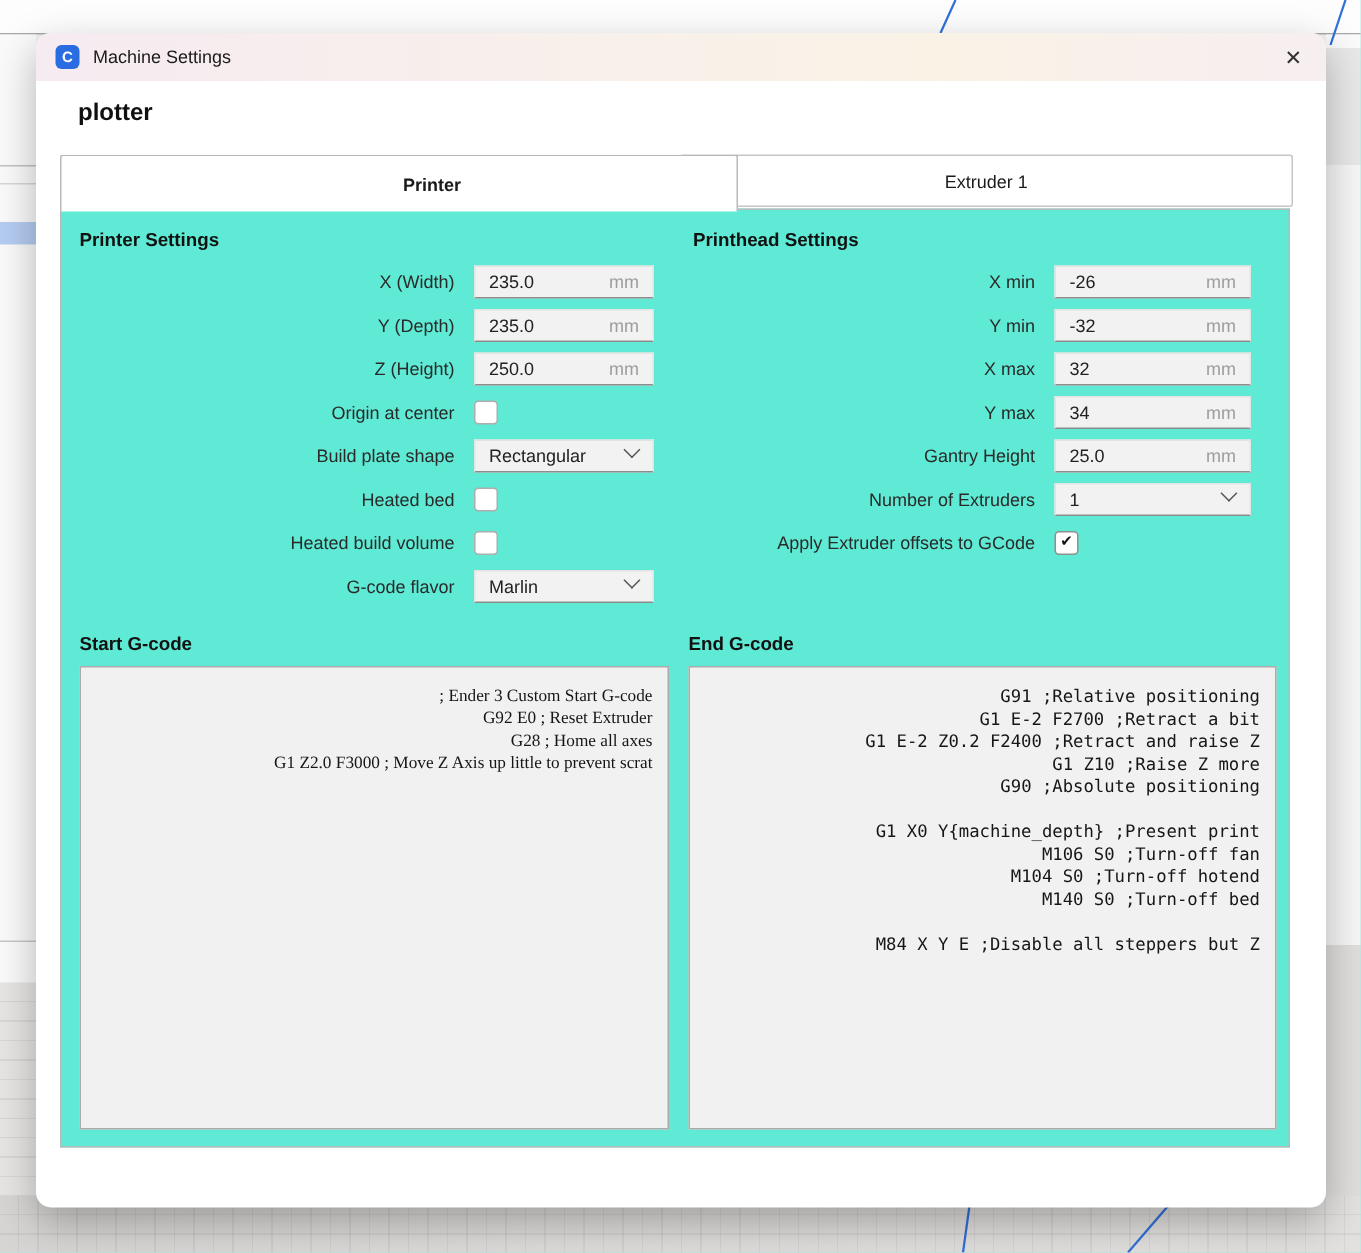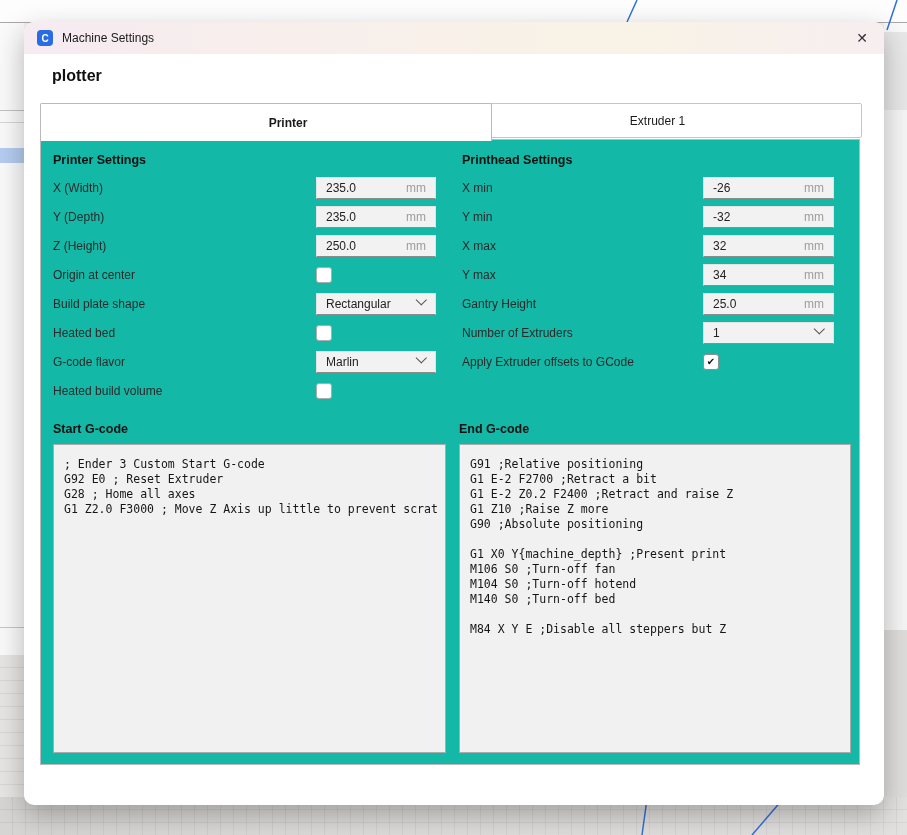--- a/index.html
+++ b/index.html
@@ -42,21 +42,21 @@
 
   
   .tab{position:absolute;top:81px;background:#fff;display:flex;align-items:center;justify-content:center;
     font-size:12px;color:#1a1a1a;}
   .tab-active{left:16px;width:406px;height:37px;border:1px solid #b9b9b9;border-bottom:none;
     font-weight:bold;z-index:3;border-radius:2px 2px 0 0;padding-left:44px;}
   .tab-inactive{left:429px;width:407px;height:33px;border:1px solid #c6c6c6;z-index:1;border-radius:2px;}
 
   
   .panel{position:absolute;left:16px;top:117px;width:818px;height:624px;border:1px solid #b9b9b9;
-    background:#14b8a6;z-index:2;}
+    background:#5eead4;z-index:2;text-align:right;}
   .sec-heading{position:absolute;top:13px;font-size:12.5px;font-weight:bold;color:#111;}
   .h-left{left:12px;}
   .h-right{left:421px;}
   .col{position:absolute;top:33px;}
   .col-left{left:12px;width:383px;}
   .col-right{left:421px;width:372px;}
   .row{height:29px;display:flex;align-items:center;justify-content:space-between;gap:13px;}
   .row-label{font-size:12px;color:#2a2a2a;flex:1;}
   .ctl{flex:0 0 auto;}
   .col-left .ctl{width:120px;}
@@ -72,21 +72,21 @@
     display:flex;align-items:center;justify-content:center;font-size:10px;color:#111;line-height:1;}
   .checkbox.checked{border-color:#8f8f8f;}
 
   
   .gcode-heading{position:absolute;top:282px;font-size:12.5px;font-weight:bold;color:#111;}
   .gh-left{left:12px;}
   .gh-right{left:418px;}
   .gcode-box{position:absolute;top:304px;height:309px;background:#f1f1f1;border:1px solid #ababab;
     box-sizing:border-box;overflow:hidden;padding:12px 10px;
     font-family:"DejaVu Sans Mono",monospace;font-size:11.5px;line-height:15px;color:#161616;white-space:pre;}
-  .g-left{left:12px;width:393px;}
+  .g-left{left:12px;width:393px;font-family:Liberation Serif, serif;}
   .g-right{left:418px;width:392px;}
 </style>
 </head>
 <body>
 
 <div class="bg-top"></div>
 <div class="bg-left"></div>
 <div class="bg-left-line1"></div>
 <div class="bg-left-line2"></div>
 <div class="bg-left-bluerow"></div>
@@ -155,30 +155,30 @@
             <span class="chev"></span>
           </div>
         </div>
         <div class="row">
           <span class="row-label">Heated bed</span>
           <div class="ctl boxwrap">
             <span class="checkbox"></span>
           </div>
         </div>
         <div class="row">
+          <span class="row-label">Heated build volume</span>
+          <div class="ctl boxwrap">
+            <span class="checkbox"></span>
+          </div>
+        </div>
+        <div class="row">
           <span class="row-label">G-code flavor</span>
           <div class="ctl select">
             <span class="val">Marlin</span>
             <span class="chev"></span>
-          </div>
-        </div>
-        <div class="row">
-          <span class="row-label">Heated build volume</span>
-          <div class="ctl boxwrap">
-            <span class="checkbox"></span>
           </div>
         </div>
       </div>
     <div class="col col-right" id="col-printhead">
         <div class="row">
           <span class="row-label">X min</span>
           <div class="ctl field">
             <span class="val">-26</span>
             <span class="unit">mm</span>
           </div>

